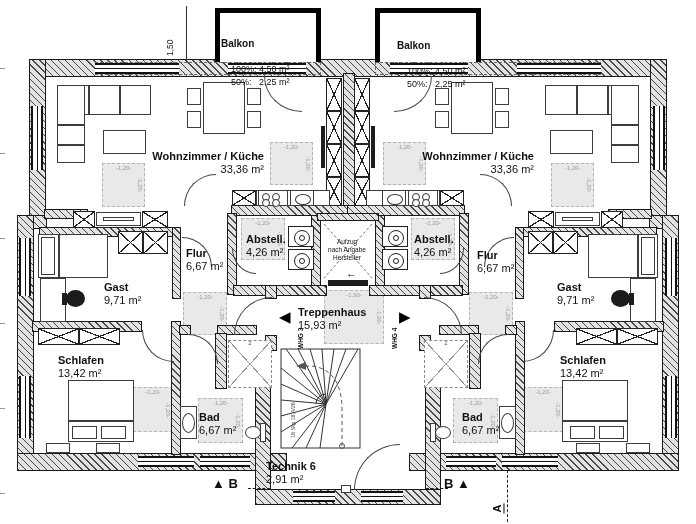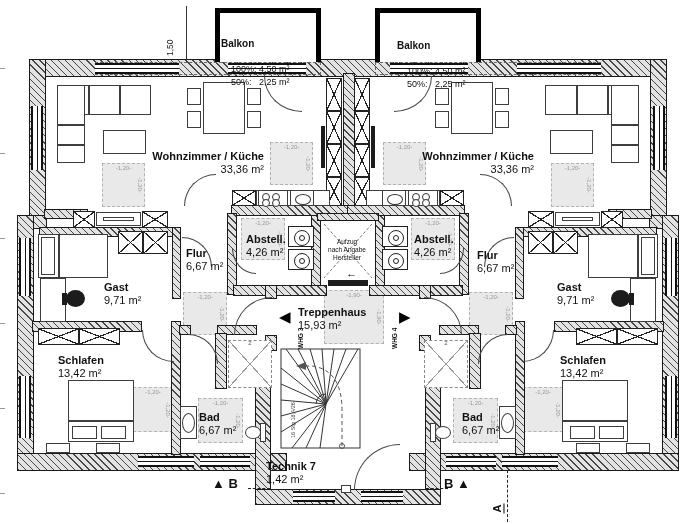--- a/index.html
+++ b/index.html
@@ -134,22 +134,22 @@
   </div>
   <div class="ab lbl" style="left:199px;top:411px">
     <span class="nm">Bad</span>
     <span class="ar">6,67 m²</span>
   </div>
   <div class="ab lbl" style="left:462px;top:411px">
     <span class="nm">Bad</span>
     <span class="ar">6,67 m²</span>
   </div>
   <div class="ab lbl center" style="left:266px;top:460px;width:88px">
-    <span class="nm">Technik 7</span>
-    <span class="ar">1,42 m²</span>
+    <span class="nm">Technik 6</span>
+    <span class="ar">2,91 m²</span>
   </div>
 
   <div class="ab dim vtext" style="left:165px;top:14px;width:13px;height:42px">1,50</div>
   <div class="ab whg vtext" style="left:296px;top:303px;width:9px;height:46px">WHG 3</div>
   <div class="ab arrowglyph" style="left:279px;top:308px">◀</div>
   <div class="ab whg vtext" style="left:390px;top:303px;width:9px;height:46px">WHG 4</div>
   <div class="ab arrowglyph" style="left:399px;top:308px">▶</div>
   <div class="ab bmark" style="left:212px;top:476px">▲ B</div>
   <div class="ab bmark" style="left:444px;top:476px">B ▲</div>
   <div class="ab amark" style="left:493px;top:502px">A</div>

